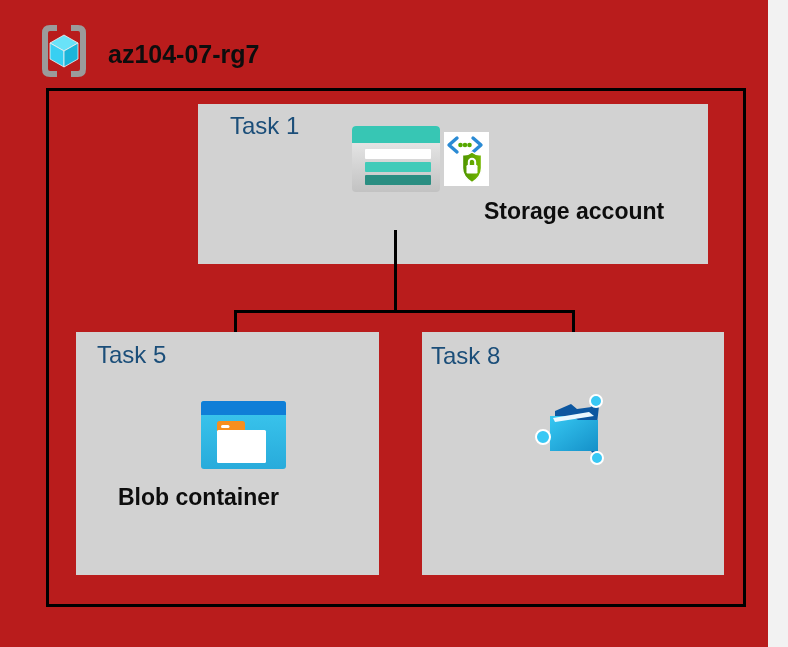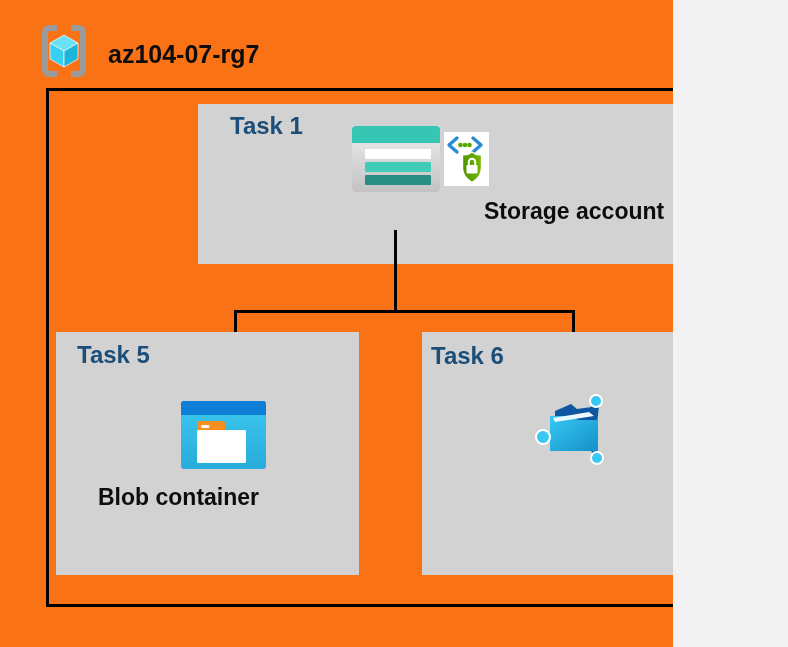--- a/index.html
+++ b/index.html
@@ -1,21 +1,21 @@
 <!DOCTYPE html>
 <html><head>
 <meta charset="utf-8">
 <style>
   html, body { margin: 0; padding: 0; background: #f2f2f2; }
   * { box-sizing: border-box; }
   .stage {
     position: relative;
-    width: 673px;
+    width: 768px;
     height: 647px;
-    background: #f97316;
+    background: #b91c1c;
     font-family: "Liberation Sans", "DejaVu Sans", sans-serif;
     overflow: hidden;
   }
   .abs { position: absolute; }
 
   .rg-name {
     position: absolute;
     left: 108px; top 40px;
     top: 40px;
     font-size: 25px;
@@ -30,27 +30,27 @@
     width: 700px; height: 519px;
     border: 3px solid #000000;
     background: transparent;
   }
 
   .task-box {
     position: absolute;
     background: #d2d2d2;
   }
   .task-box.t1 { left: 198px; top: 104px; width: 510px; height: 160px; }
-  .task-box.t5 { left: 56px;  top: 332px; width: 303px; height: 243px; padding-left: 6px; }
+  .task-box.t5 { left: 76px;  top: 332px; width: 303px; height: 243px; padding-left: 6px; }
   .task-box.t3 { left: 422px; top: 332px; width: 302px; height: 243px; }
 
   .task-label {
     position: absolute;
     font-size: 24px;
-    font-weight: bold;
+    font-weight: normal;
     color: #1b4e79;
     white-space: nowrap;
   }
   .item-label {
     position: absolute;
     font-size: 23px;
     font-weight: bold;
     color: #0d0d0d;
     width: 220px;
     white-space: nowrap;
@@ -136,21 +136,21 @@
       <path d="M3 0 H82 A3 3 0 0 1 85 3 V14 H0 V3 A3 3 0 0 1 3 0 Z" fill="#0f7ed7"></path>
       <rect x="16" y="20" width="28" height="13" rx="2.5" fill="#f78f1e"></rect>
       <rect x="20" y="24" width="8.5" height="3" rx="1.5" fill="#ffffff"></rect>
       <rect x="16" y="29" width="49" height="33" rx="1.5" fill="#ffffff"></rect>
     </svg>
 
     <div class="item-label" style="left:42px; top:152px;">Blob container</div>
   </div>
 
   <div class="task-box t3">
-    <div class="task-label" style="left:9px; top:10px;">Task 6</div>
+    <div class="task-label" style="left:9px; top:10px;">Task 8</div>
 
     <svg class="abs" style="left:111px; top:58px;" width="80" height="80" viewBox="0 0 80 80">
       <defs>
         <linearGradient id="gFolder" x1="0" y1="0" x2="1" y2="1">
           <stop offset="0" stop-color="#36c8f2"></stop>
           <stop offset="1" stop-color="#1590c8"></stop>
         </linearGradient>
       </defs>
       <line x1="63" y1="13" x2="52" y2="27" stroke="#0a5fae" stroke-width="3"></line>
       <line x1="12" y1="47" x2="26" y2="46" stroke="#0a5fae" stroke-width="3"></line>

